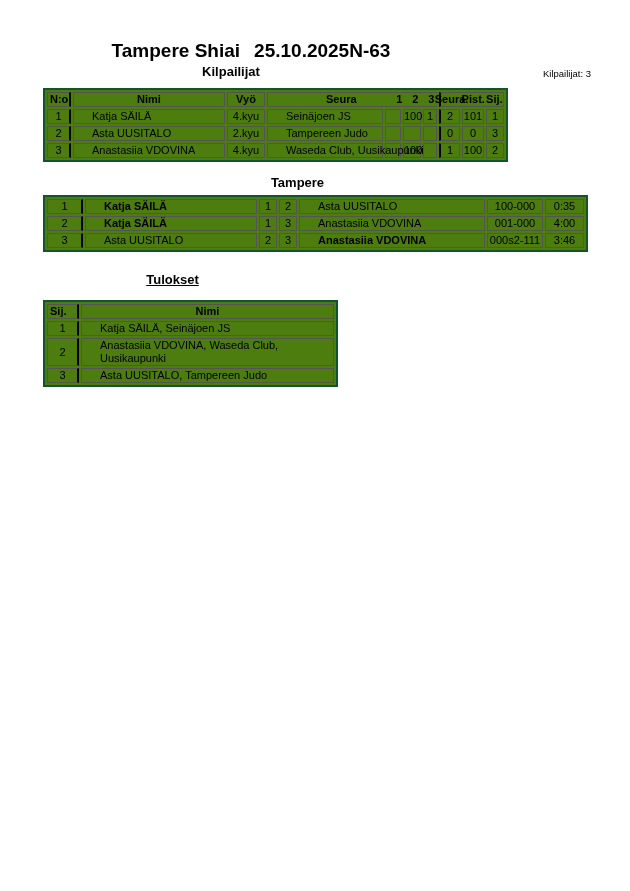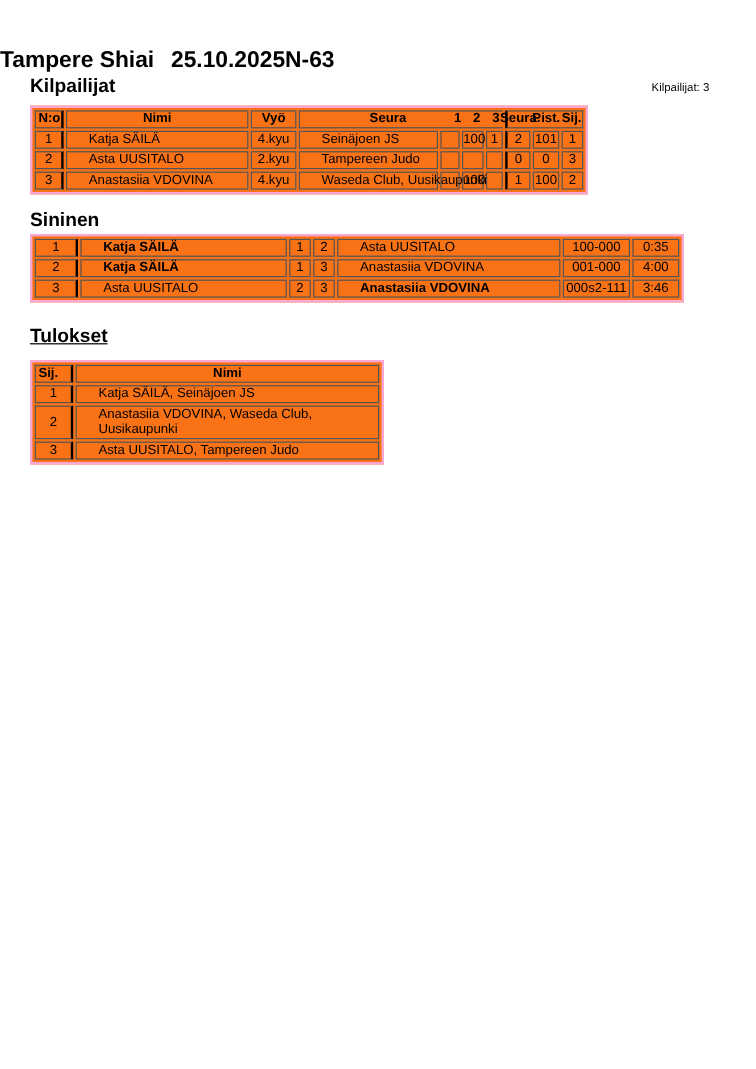--- a/index.html
+++ b/index.html
@@ -2,34 +2,34 @@
 <html><head>
 <meta charset="utf-8">
 <style>
   html,body{margin:0;padding:0;}
   body{
     width:630px;height:891px;background:#ffffff;position:relative;
     font-family:"Liberation Sans","DejaVu Sans",sans-serif;color:#000;
   }
   .title-row{
     position:absolute;top:40px;left:0;width:502px;
-    display:flex;justify-content:flex-start;align-items:baseline;
+    display:flex;justify-content:center;align-items:baseline;
     font-weight:bold;font-size:19px;white-space:nowrap;
   }
   .title-date{margin-left:14px;}
   .title-class{}
-  .section-heading{position:absolute;font-weight:bold;font-size:16px;}
+  .section-heading{position:absolute;font-weight:bold;font-size:13px;text-align:center;}
   .heading-competitors{top:64px;left:25px;width:412px;}
   .heading-matches{top:175px;left:25px;width:545px;}
   .heading-results{top:272px;left:25px;width:295px;text-decoration:underline;}
   .competitor-count{position:absolute;top:68px;left:543px;font-size:9.5px;text-align:right;}
 
   table{
     position:absolute;border-collapse:separate;border-spacing:2px;
-    table-layout:fixed;border:2px solid #f9a8d4;background:#f97316;
+    table-layout:fixed;border:2px solid #14532d;background:#4d7c0f;margin-left:18px;
   }
   td{
     box-sizing:border-box;border:1px solid #545454;height:15px;
     font-size:11px;line-height:13px;padding:0;text-align:center;
     vertical-align:middle;overflow:visible;
   }
   tr.hdr td{font-weight:bold;}
   td.al{text-align:left;padding-left:18px;}
   td.hl{text-align:left;padding-left:2px;}
   td.thick-r{border-right:2px solid #000;}
@@ -124,21 +124,21 @@
     <td></td>
     <td>100</td>
     <td></td>
     <td class="thick-l">1</td>
     <td>100</td>
     <td>2</td>
   </tr>
 </tbody>
   </table>
 
-<div class="section-heading heading-matches">Sininen</div>
+<div class="section-heading heading-matches">Tampere</div>
 
 <table class="t-matches">
   <colgroup>
     <col style="width:36px">
       <col style="width:172px">
       <col style="width:18px">
       <col style="width:18px">
     <col style="width:186px">
       <col style="width:56px">
       <col style="width:39px">

